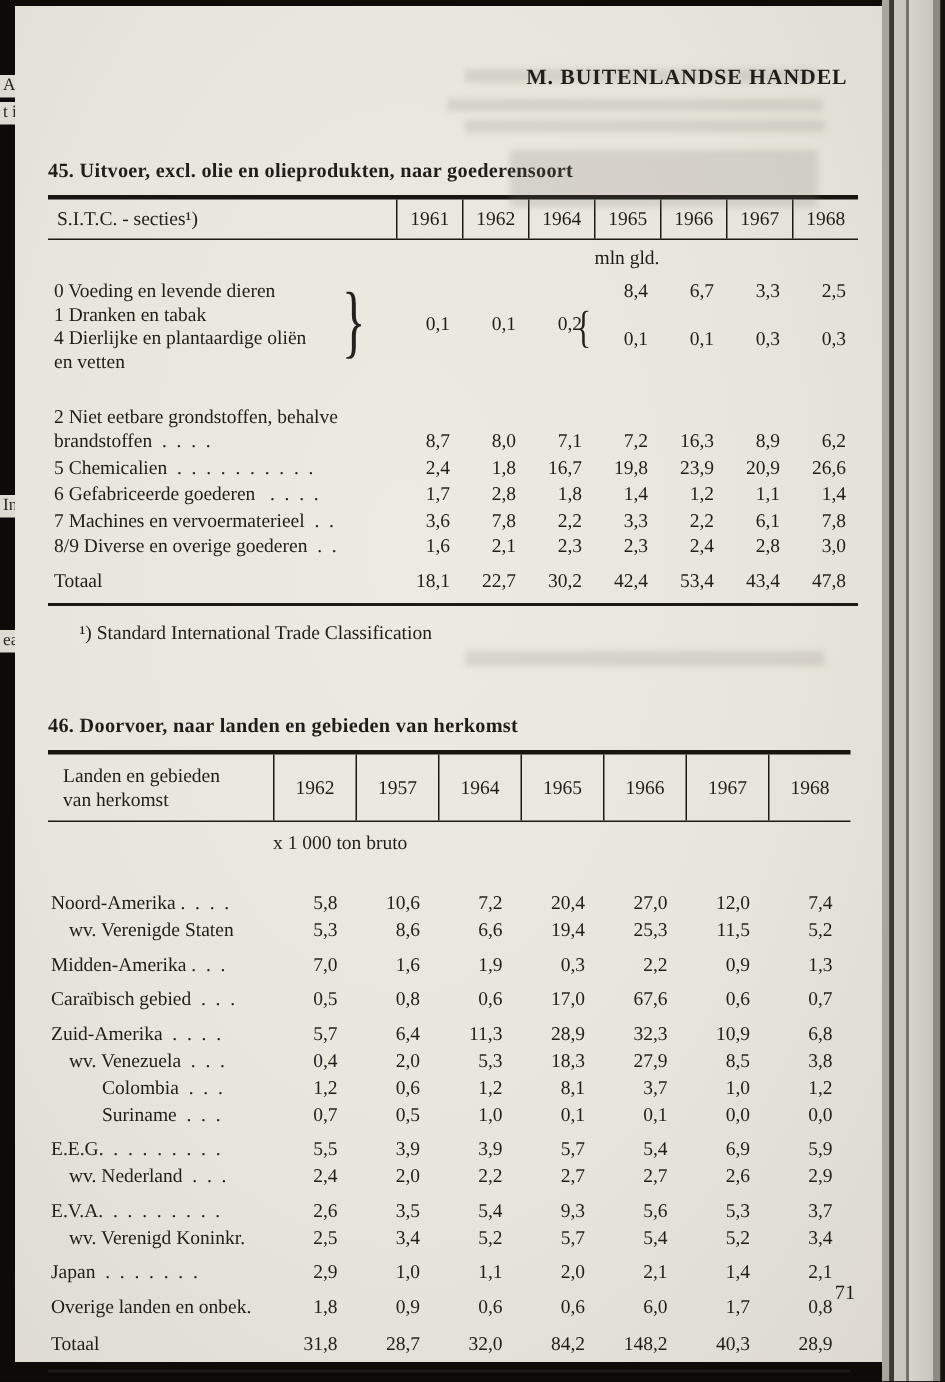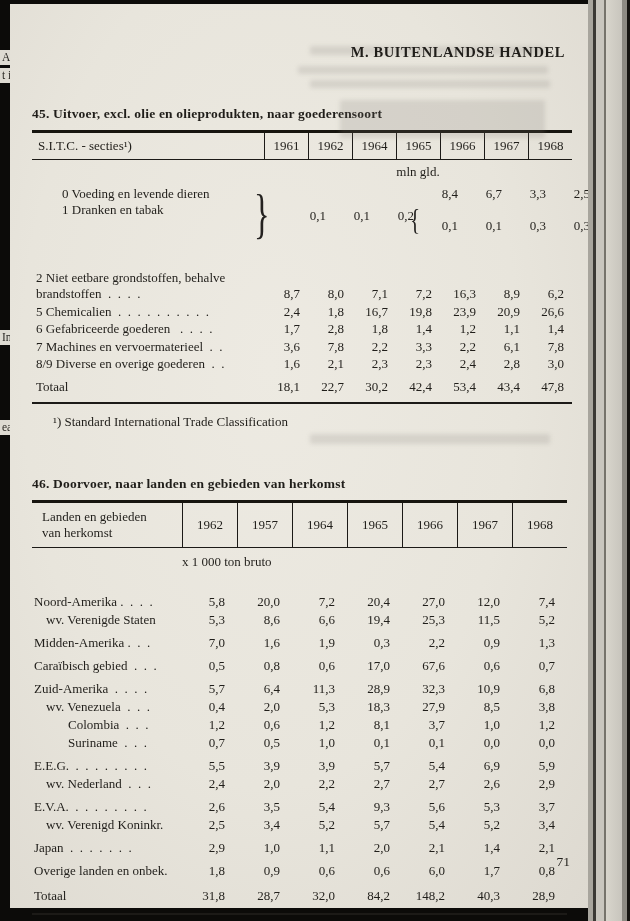--- a/index.html
+++ b/index.html
@@ -33,21 +33,21 @@
 
   .tbl{border-bottom:2px solid #1c1a17;width:540px;}
   .t46 .tbl{width:535px;}
   .thead{display:flex;border-top:3px solid #17150f;border-bottom:1px solid #1c1a17;}
   .hlabel{width:232px;padding:5px 6px 5px 6px;font-size:13px;white-space:pre-wrap;}
   .hyears{display:grid;grid-template-columns:repeat(7,44px);}
   .hy{text-align:center;border-left:1px solid #1c1a17;padding:5px 0;font-size:13px;display:flex;align-items:center;justify-content:center;}
   .unit45{margin-left:232px;width:308px;text-align:center;height:22px;line-height:24px;font-size:13px;}
 
   
-  .group{position:relative;height:72px;padding-top:4px;margin-left:26px;}
+  .group{position:relative;height:72px;padding-top:4px;}
   .glabels{width:232px;padding-left:4px;}
   .glbl{font-size:13px;line-height:15.5px;white-space:pre-wrap;}
   .brace{position:absolute;color:#242220;}
   .bclose{left:196px;top:-2px;font-size:54px;line-height:68px;transform:scaleX(.6);transform-origin:left center;}
   .bopen{left:352px;top:20px;font-size:30px;line-height:34px;transform:scaleX(.7);transform-origin:left center;}
   .gvals{position:absolute;left:232px;width:308px;display:grid;grid-template-columns:repeat(7,44px);}
   .gv-top{top:4px}.gv-mid{top:26px}.gv-bot{top:36px}
 
   .cell{text-align:right;padding-right:8px;font-size:13px;line-height:16px;}
   .row{display:flex;align-items:flex-end;}
@@ -114,20 +114,22 @@
                 <div class="hy">1968</div>
               </div>
           </div>
           <div class="unit45">mln gld.</div>
 
           <div class="group">
             <div class="glabels">
 
             <div class="glbl">0 Voeding en levende dieren</div>
                 <div class="glbl">1 Dranken en tabak</div>
+                <div class="glbl">4 Dierlijke en plantaardige oliën
+en vetten</div>
               </div>
             <div class="brace bclose">}</div>
             <div class="brace bopen">{</div>
             <div class="gvals gv-top">
 
             <span class="cell"></span>
                 <span class="cell"></span>
                 <span class="cell"></span>
                 <span class="cell">8,4</span>
                 <span class="cell">6,7</span>
@@ -262,21 +264,21 @@
           </div>
           <div class="unit">x 1 000 ton bruto</div>
 
           <div class="rows">
 
           <div class="row">
                 <div class="lbl">Noord-Amerika .  .  .  .</div>
                 <div class="vals">
 
                 <span class="cell">5,8</span>
-                  <span class="cell">20,0</span>
+                  <span class="cell">10,6</span>
                   <span class="cell">7,2</span>
                   <span class="cell">20,4</span>
                   <span class="cell">27,0</span>
                   <span class="cell">12,0</span>
                   <span class="cell">7,4</span>
                 </div>
               </div>
               <div class="row lvl1">
                 <div class="lbl">wv. Verenigde Staten</div>
                 <div class="vals">

